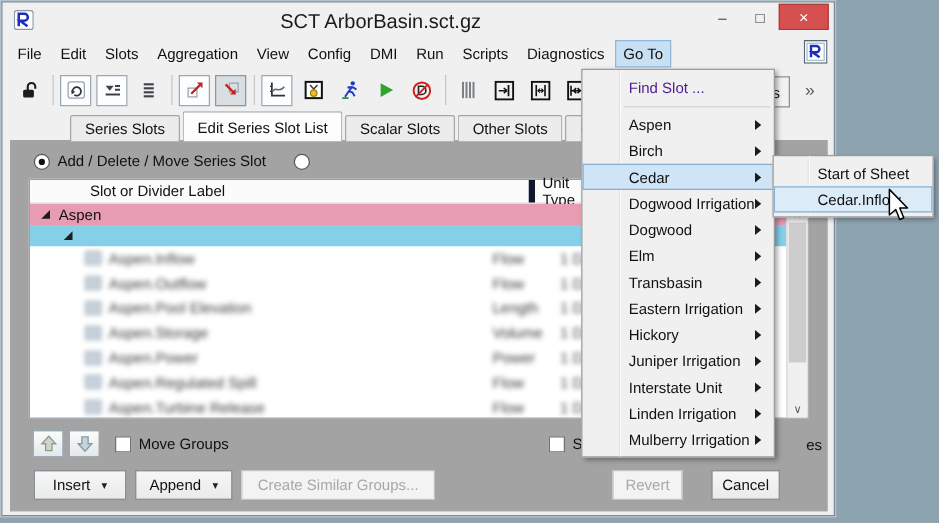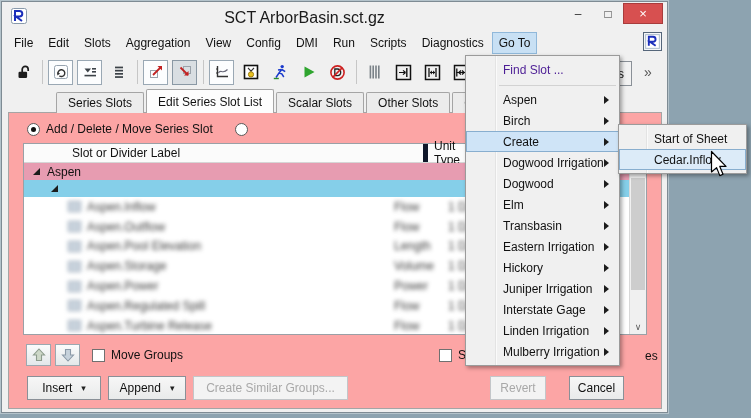--- a/index.html
+++ b/index.html
@@ -37,21 +37,21 @@
   .tool-input { width:112px; height:22px; border:1px solid #98a4b0; background:#fff; margin-left:2px; font-family:inherit; font-size:12px; padding:0 4px; }
   .pbtn { position:absolute; left:601px; top:59px; width:29px; height:25px; border:1px solid #8a9097;
           background:#f2f2f2; display:flex; align-items:center; justify-content:flex-end; padding-right:7px; }
   .ovf { position:absolute; left:642px; top:62px; color:#555; font-size:14px; }
   
   .tabbar { position:absolute; left:6px; top:87px; right:6px; height:24px; display:flex; align-items:flex-end; z-index:2;margin-left:48px; }
   .tab { height:21px; padding:0 11px; display:flex; align-items:center; background:#ececec;
          border:1px solid #a5a5a5; border-bottom:none; margin-right:2px; border-radius:2px 2px 0 0; white-space:nowrap; }
   .tab.active { height:24px; background:#fdfdfd; }
   
-  .pane { position:absolute; left:6px; top:110px; width:654px; height:297px; background:#fca5a5; border:1px solid #a5a5a5; }
+  .pane { position:absolute; left:6px; top:110px; width:654px; height:297px; background:#a3a3a3; border:1px solid #a5a5a5; }
   .radio-row { position:absolute; left:18px; top:9px; display:flex; align-items:center; }
   .radio { width:13px; height:13px; border:1px solid #5a5a5a; border-radius:50%; background:#fff; position:relative; margin-right:6px; flex:none; }
   .radio.sel::after { content:""; position:absolute; left:3px; top:3px; width:5px; height:5px; border-radius:50%; background:#111; }
   .radio-gap { width:22px; }
   
   .table { position:absolute; left:14px; top:30px; width:624px; height:192px; border:1px solid #9aa0a6; background:#fff; }
   .thead { position:absolute; left:0; top:0; right:0; height:19px; display:flex; align-items:center; background:#fbfbfb; border-bottom:1px solid #d6d6d6; }
   .th { height:100%; display:flex; align-items:center; }
   .th.c1 { width:364px; padding-left:8px; border-right:5px solid #0f172a;margin-left:40px; }
   .th.c2 { width:54px; padding-left:6px; border-right:1px solid #d8d8d8; }
@@ -425,21 +425,21 @@
   <div class="gm-sep"></div>
   <div class="gm-item">
       <span>Aspen</span>
       <span class="arr"></span>
     </div>
   <div class="gm-item">
       <span>Birch</span>
       <span class="arr"></span>
     </div>
   <div class="gm-item hl">
-      <span>Create</span>
+      <span>Cedar</span>
       <span class="arr"></span>
     </div>
   <div class="gm-item">
       <span>Dogwood Irrigation</span>
       <span class="arr"></span>
     </div>
   <div class="gm-item">
       <span>Dogwood</span>
       <span class="arr"></span>
     </div>
@@ -457,21 +457,21 @@
     </div>
   <div class="gm-item">
       <span>Hickory</span>
       <span class="arr"></span>
     </div>
   <div class="gm-item">
       <span>Juniper Irrigation</span>
       <span class="arr"></span>
     </div>
   <div class="gm-item">
-      <span>Interstate Gage</span>
+      <span>Interstate Unit</span>
       <span class="arr"></span>
     </div>
   <div class="gm-item">
       <span>Linden Irrigation</span>
       <span class="arr"></span>
     </div>
   <div class="gm-item">
       <span>Mulberry Irrigation</span>
       <span class="arr"></span>
     </div>

